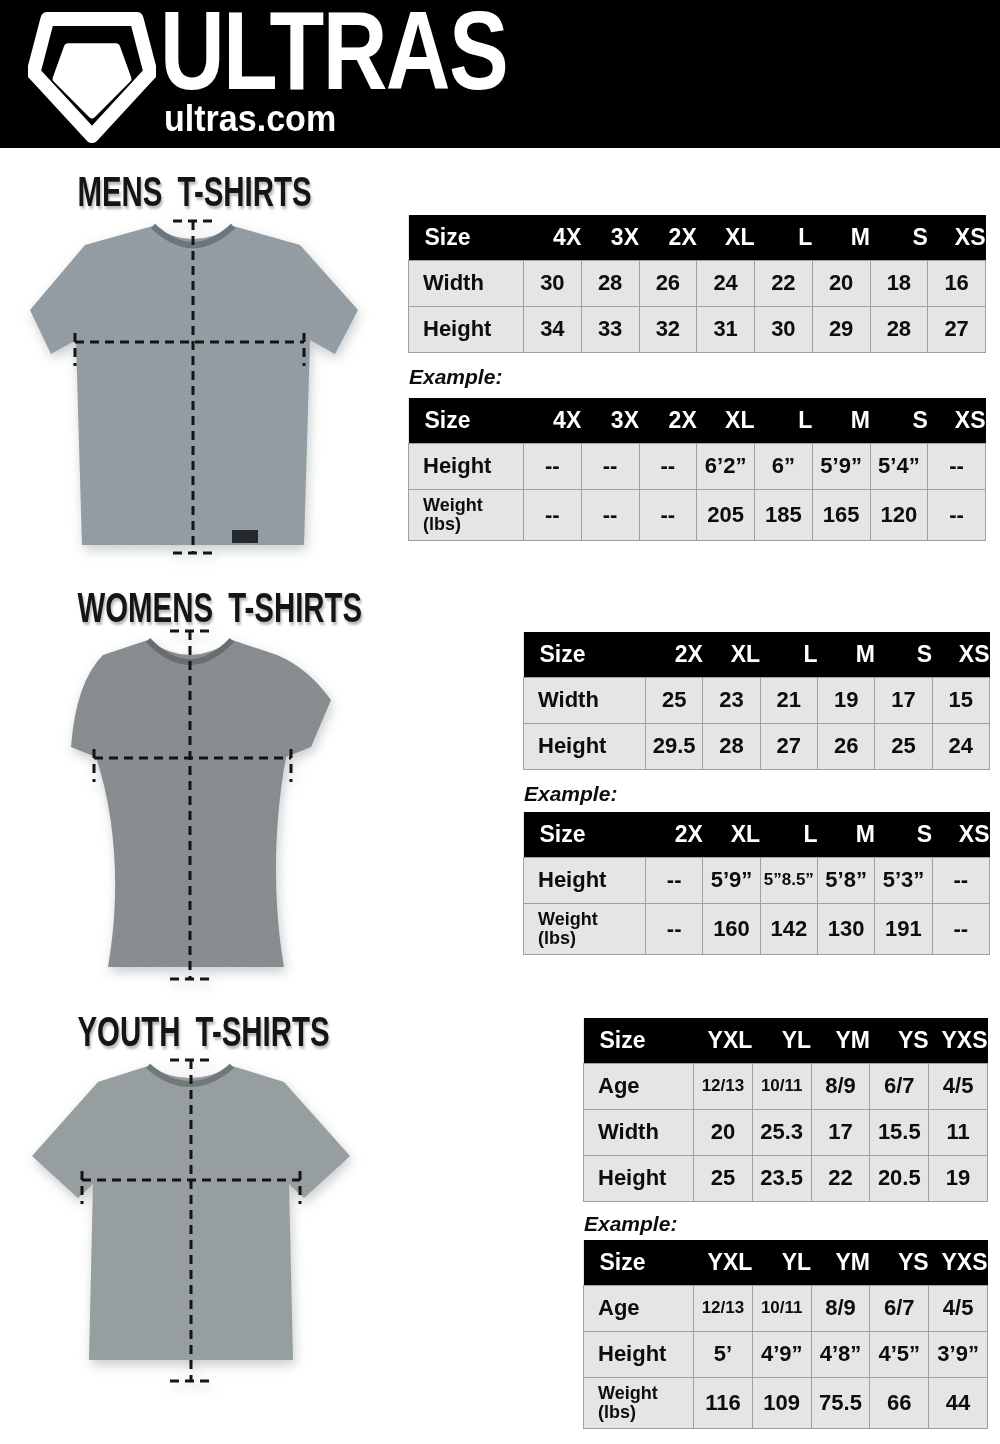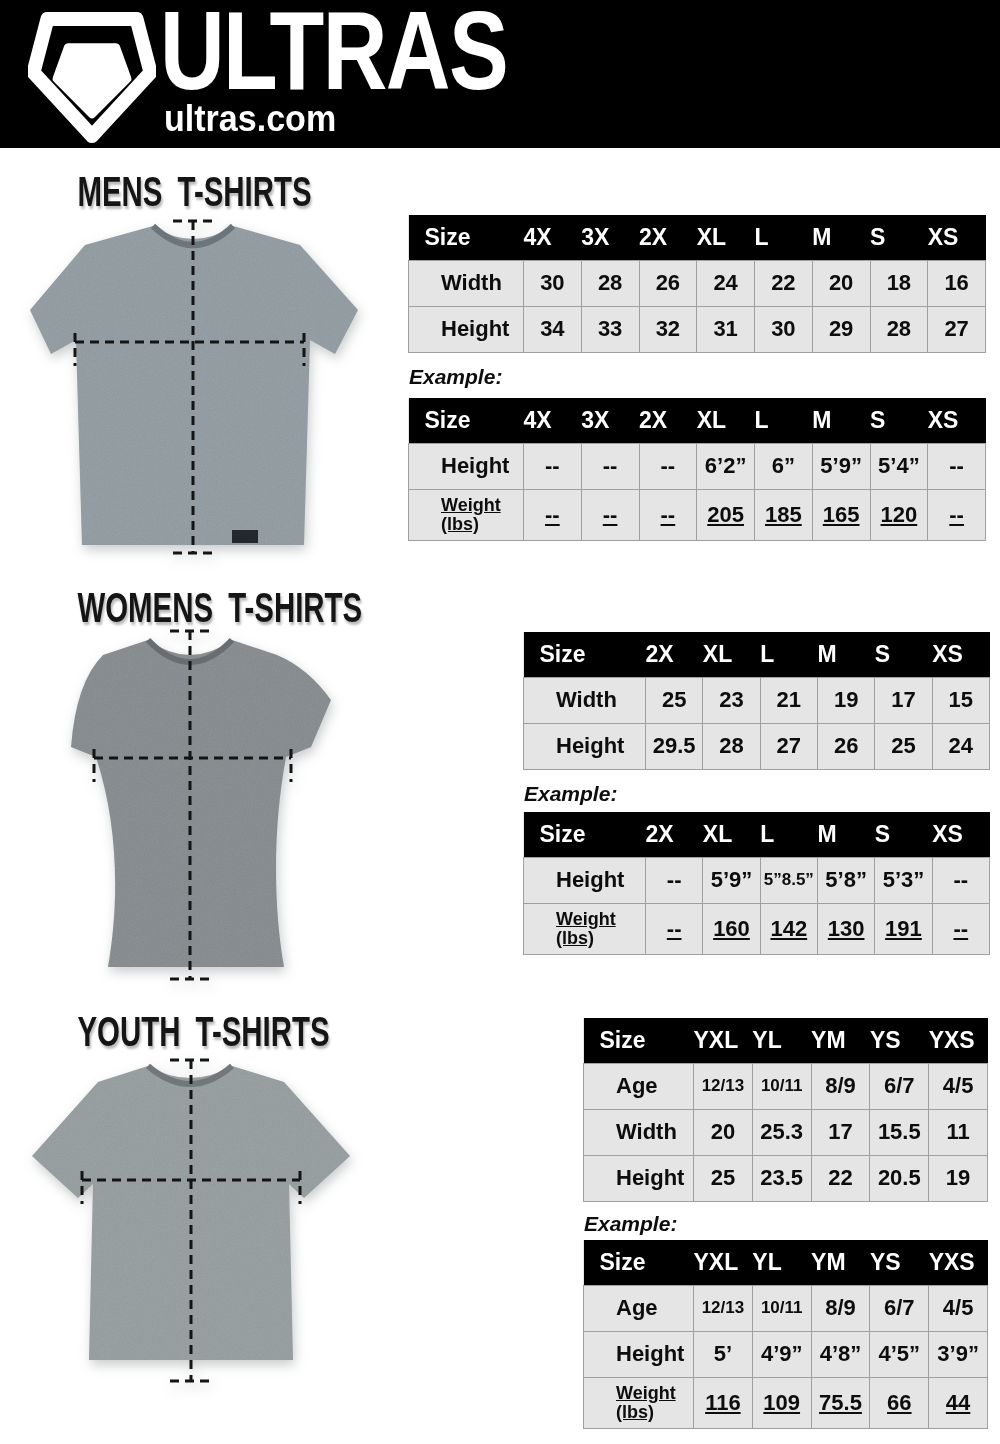--- a/index.html
+++ b/index.html
@@ -17,27 +17,27 @@
 
   
   .section-title { position:absolute; width:330px; text-align:center; color:#151515;
                    font-weight:bold; font-size:42px; white-space:nowrap;
                    transform:scaleX(0.70); transform-origin:center; word-spacing:10px;
                    text-shadow:2px 3px 3px rgba(0,0,0,0.28); }
 
   
   .size-table { position:absolute; border-collapse:collapse; table-layout:fixed;
                 font-family:"Liberation Sans", sans-serif; font-weight:bold; background:#e5e5e5; }
-  .size-table th { background:#000000; color:#ffffff; font-size:23px; text-align:left;
+  .size-table th { background:#000000; color:#ffffff; font-size:23px; text-align:right;
                    height:45px; border:0; }
   .size-table th.lbl { text-align:left; padding-left:16px; }
   .size-table td { border:1px solid #a0a0a0; text-align:center; font-size:22px; color:#0d0d0d;
                    height:46px; }
-  .size-table tr.tall td { height:51px;text-decoration:underline; }
-  .size-table td.lbl { text-align:left; padding-left:32px; }
+  .size-table tr.tall td { height:51px; }
+  .size-table td.lbl { text-align:left; padding-left:14px; }
   .size-table td.two-line { font-size:18px; line-height:19px; }
   .size-table td.sm { font-size:17px;margin-left:32px; }
 
   .example-label { position:absolute; font-weight:bold; font-size:21px; color:#0d0d0d;font-style:italic; }
 
   
   .shirt { position:absolute; filter:drop-shadow(2px 5px 6px rgba(40,50,55,0.25)); }
 </style>
 </head>
 <body>

